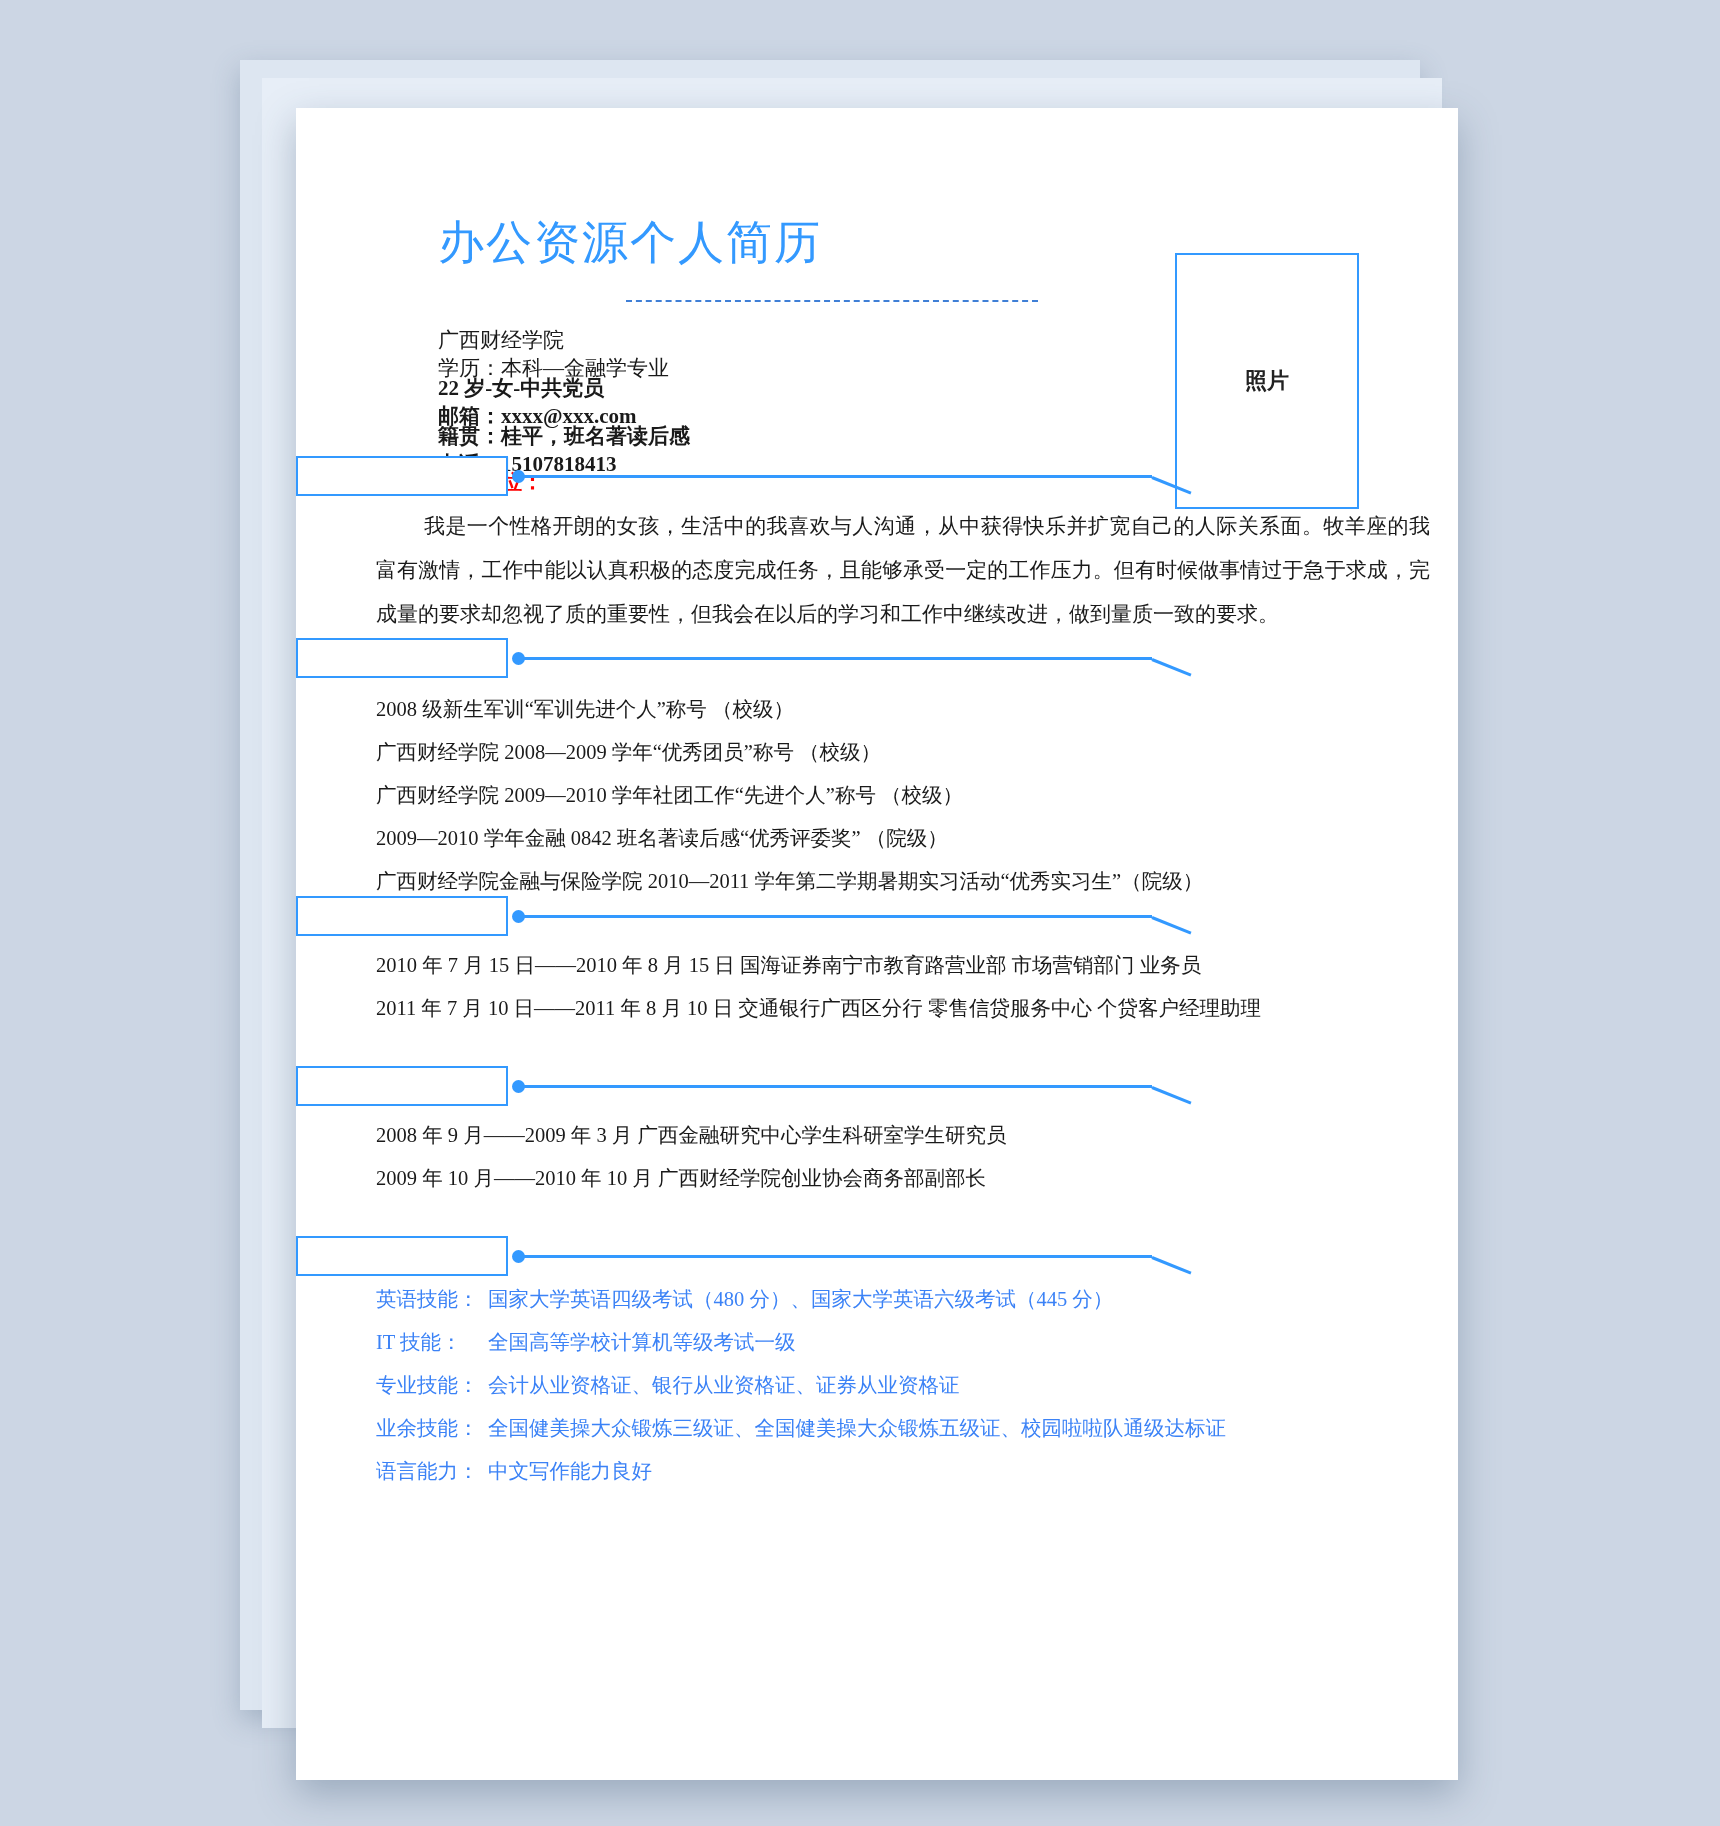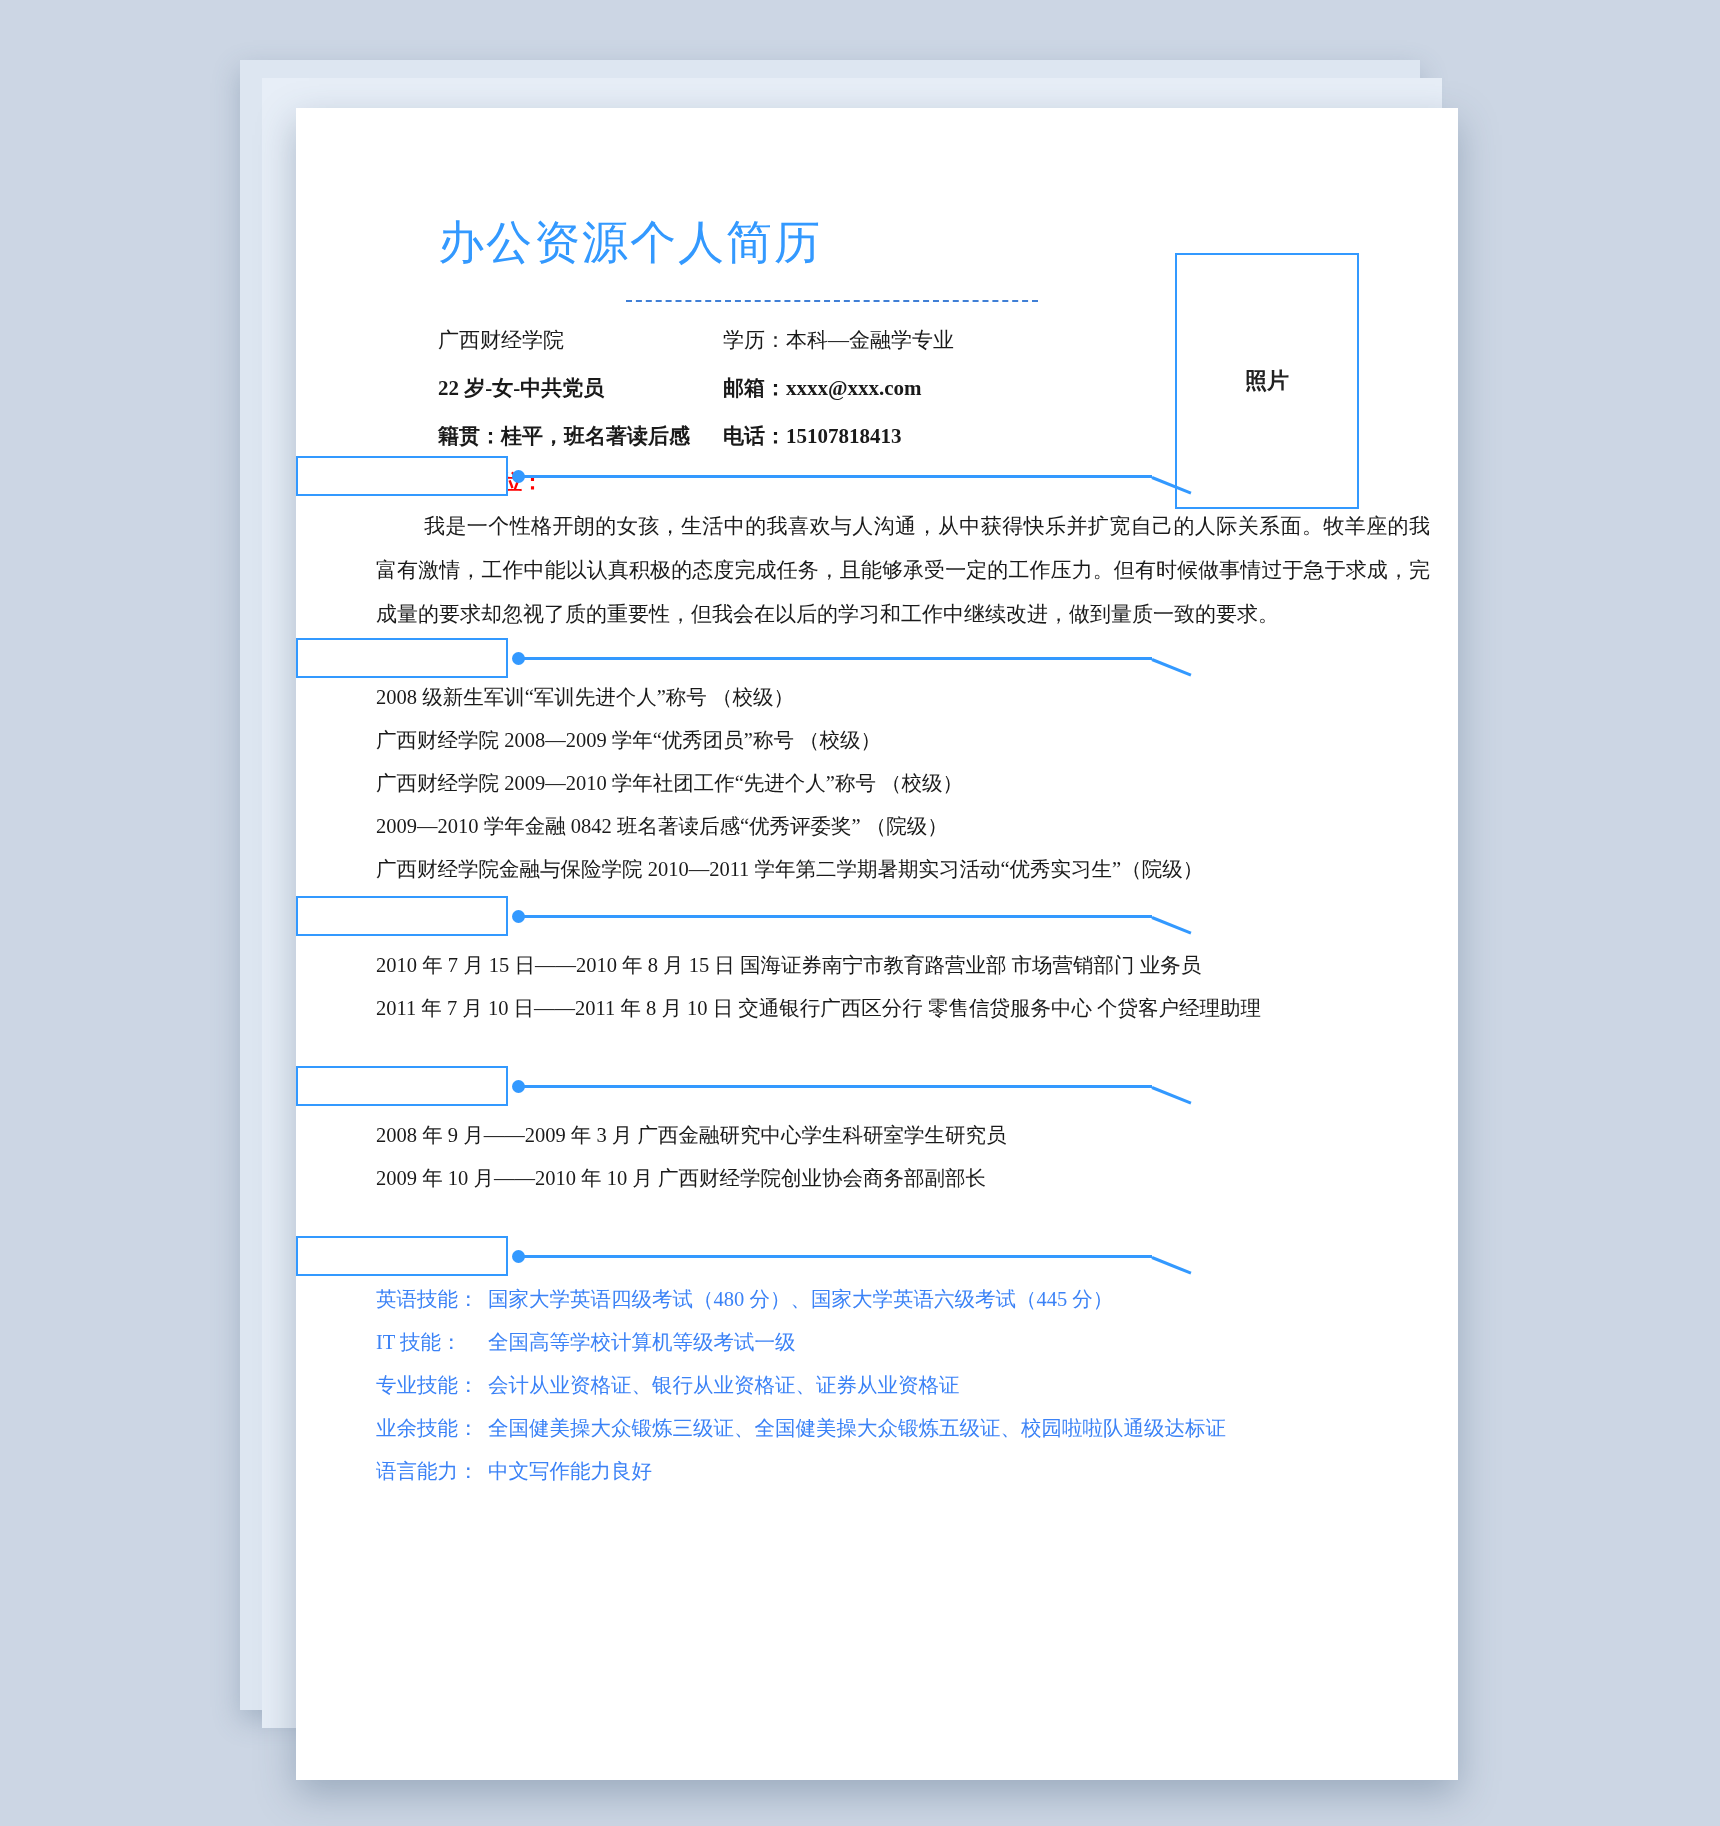--- a/index.html
+++ b/index.html
@@ -74,20 +74,21 @@
     left: 142px;
     top: 218px;
     width: 720px;
   }
   .info-row {
     display: flex;
     align-items: baseline;
     height: 48px;
     font-size: 21px;
     color: #1a1a1a;
+    flex-direction: column;
   }
   .info-left  { width: 285px; white-space: nowrap; }
   .info-right { white-space: nowrap; }
   .info-b { font-weight: bold; }
   .info-apply {
     position: absolute;
     left: 142px;
     top: 360px;
     font-size: 21px;
     font-weight: bold;
@@ -237,21 +238,21 @@
     <div class="block" style="top:396px;">
       <div class="para">我是一个性格开朗的女孩，生活中的我喜欢与人沟通，从中获得快乐并扩宽自己的人际关系面。牧羊座的我富有激情，工作中能以认真积极的态度完成任务，且能够承受一定的工作压力。但有时候做事情过于急于求成，完成量的要求却忽视了质的重要性，但我会在以后的学习和工作中继续改进，做到量质一致的要求。</div>
     </div>
 
     <div class="section-head" style="top:530px;">
       <div class="sh-box"></div>
       <div class="sh-dot"></div>
       <div class="sh-line"></div>
       <div class="sh-tail"></div>
     </div>
-    <div class="block" style="top:568px;">
+    <div class="block" style="top:580px;">
       <div class="line-item">2008 级新生军训“军训先进个人”称号 （校级）</div>
       <div class="line-item">广西财经学院 2008—2009 学年“优秀团员”称号 （校级）</div>
       <div class="line-item">广西财经学院 2009—2010 学年社团工作“先进个人”称号 （校级）</div>
       <div class="line-item">2009—2010 学年金融 0842 班名著读后感“优秀评委奖” （院级）</div>
       <div class="line-item">广西财经学院金融与保险学院 2010—2011 学年第二学期暑期实习活动“优秀实习生”（院级）</div>
     </div>
 
     <div class="section-head" style="top:788px;">
       <div class="sh-box"></div>
       <div class="sh-dot"></div>

